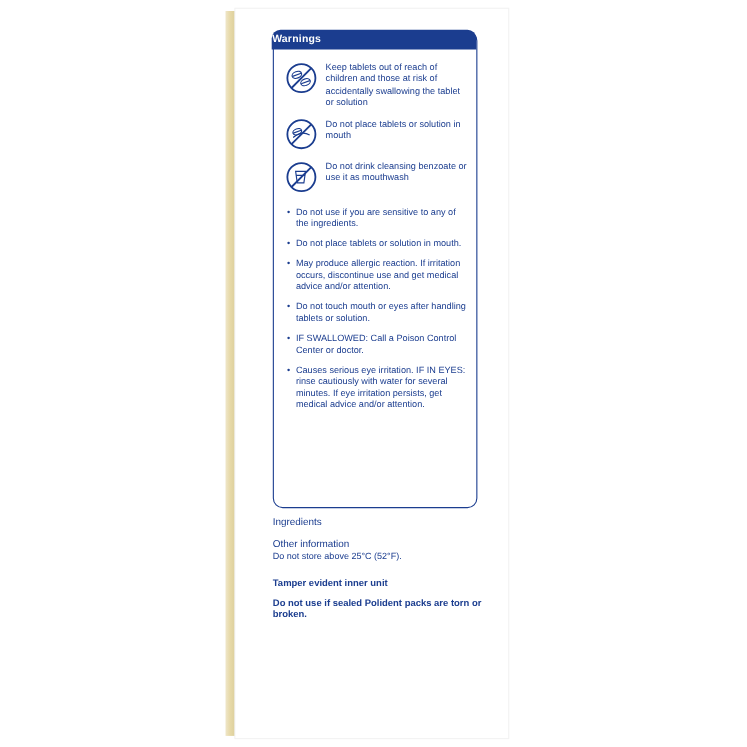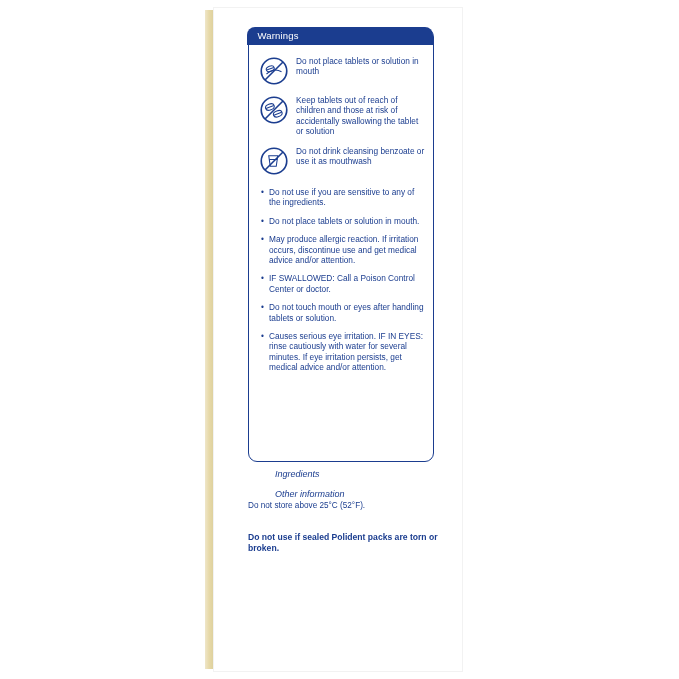--- a/index.html
+++ b/index.html
@@ -60,23 +60,22 @@
   .warn-title {
     position: absolute;
     left: -1.6px;
     top: -1.6px;
     width: 186px;
     height: 18px;
     background: #1b3d8f;
     border-radius: 8px 8px 0 0;
     color: #ffffff;
     font-size: 9.5px;
-    font-weight: normal;
+    font-weight: bold;
     line-height: 18px;
-    padding-left: 10px;
     box-sizing: border-box;
     letter-spacing: .2px;
   }
   .pictograms {
     position: absolute;
     left: 0;
     top: 22px;
     width: 186px;
   }
   .picto-row {
@@ -119,25 +118,23 @@
   }
   
   .lower {
     position: absolute;
     left: 34px;
     top: 460px;
     width: 190px;
     color: #1b3d8f;
   }
   .hdr-italic {
-    font-style: italic;
     font-size: 9px;
     line-height: 12px;
     margin-bottom: 1px;
-    margin-left: 27px;
   }
   .body-sm {
     font-size: 8.2px;
     line-height: 9.9px;
   }
   .gap-sm { height: 7px; }
   .hdr-bold {
     font-weight: bold;
     font-size: 8.6px;
     line-height: 10.6px;
@@ -155,82 +152,83 @@
 
   <div class="side-sliver"></div>
 
   <div class="carton">
     <div class="carton-inner">
 
       <div class="warn-box">
         <div class="warn-title">Warnings</div>
 
         <div class="pictograms">
-
-          <div class="picto-row">
-            <svg class="picto-icon" viewBox="0 0 40 40">
-              <circle cx="20" cy="20" r="17" fill="none" stroke="#1b3d8f" stroke-width="2.2"></circle>
-              <g stroke="#1b3d8f" stroke-width="1.4" fill="none">
-                <path d="M10 24 q10 -9 20 -3"></path>
-                <ellipse cx="15" cy="17" rx="5.5" ry="3.6" transform="rotate(-20 15 17)"></ellipse>
-                <line x1="10.2" y1="18.7" x2="19.8" y2="15.3"></line>
-              </g>
-              <line x1="8" y1="32" x2="32" y2="8" stroke="#1b3d8f" stroke-width="2.2"></line>
-            </svg>
-            <div class="picto-text">Do not place tablets or solution in mouth</div>
-          </div>
 
           <div class="picto-row">
             <svg class="picto-icon" viewBox="0 0 40 40">
               <circle cx="20" cy="20" r="17" fill="none" stroke="#1b3d8f" stroke-width="2.2"></circle>
               <g stroke="#1b3d8f" stroke-width="1.4" fill="none">
                 <ellipse cx="14.5" cy="16" rx="6" ry="4" transform="rotate(-20 14.5 16)"></ellipse>
                 <line x1="9.3" y1="17.9" x2="19.7" y2="14.1"></line>
                 <ellipse cx="25" cy="25" rx="6" ry="4" transform="rotate(-20 25 25)"></ellipse>
                 <line x1="19.8" y1="26.9" x2="30.2" y2="23.1"></line>
               </g>
               <line x1="8" y1="32" x2="32" y2="8" stroke="#1b3d8f" stroke-width="2.2"></line>
             </svg>
             <div class="picto-text">Keep tablets out of reach of children and those at risk of accidentally swallowing the tablet or solution</div>
           </div>
 
           <div class="picto-row">
             <svg class="picto-icon" viewBox="0 0 40 40">
               <circle cx="20" cy="20" r="17" fill="none" stroke="#1b3d8f" stroke-width="2.2"></circle>
               <g stroke="#1b3d8f" stroke-width="1.4" fill="none">
+                <path d="M10 24 q10 -9 20 -3"></path>
+                <ellipse cx="15" cy="17" rx="5.5" ry="3.6" transform="rotate(-20 15 17)"></ellipse>
+                <line x1="10.2" y1="18.7" x2="19.8" y2="15.3"></line>
+              </g>
+              <line x1="8" y1="32" x2="32" y2="8" stroke="#1b3d8f" stroke-width="2.2"></line>
+            </svg>
+            <div class="picto-text">Do not place tablets or solution in mouth</div>
+          </div>
+
+          <div class="picto-row">
+            <svg class="picto-icon" viewBox="0 0 40 40">
+              <circle cx="20" cy="20" r="17" fill="none" stroke="#1b3d8f" stroke-width="2.2"></circle>
+              <g stroke="#1b3d8f" stroke-width="1.4" fill="none">
                 <path d="M13 13 h12 l-2 14 h-8 z"></path>
                 <line x1="13.6" y1="18" x2="24.4" y2="18"></line>
               </g>
               <line x1="8" y1="32" x2="32" y2="8" stroke="#1b3d8f" stroke-width="2.2"></line>
             </svg>
             <div class="picto-text">Do not drink cleansing benzoate or use it as mouthwash</div>
           </div>
 
         </div>
 
         <div class="bullets">
           <div class="bullet">Do not use if you are sensitive to any of the ingredients.</div>
           <div class="bullet">Do not place tablets or solution in mouth.</div>
           <div class="bullet">May produce allergic reaction. If irritation occurs, discontinue use and get medical advice and/or attention.</div>
+          <div class="bullet">Do not touch mouth or eyes after handling tablets or solution.</div>
           <div class="bullet">IF SWALLOWED: Call a Poison Control Center or doctor.</div>
-          <div class="bullet">Do not touch mouth or eyes after handling tablets or solution.</div>
           <div class="bullet">Causes serious eye irritation. IF IN EYES: rinse cautiously with water for several minutes. If eye irritation persists, get medical advice and/or attention.</div>
         </div>
       </div>
 
       <div class="lower">
         <div class="hdr-italic">Ingredients</div>
 
         <div class="gap-sm"></div>
         <div class="hdr-italic">Other information</div>
         <div class="body-sm">Do not store above 25°C (52°F).</div>
 
         <div class="gap-sm"></div>
 
         <div class="gap-sm"></div>
+        <div class="hdr-bold">Tamper evident inner unit</div>
 
         <div class="gap-sm"></div>
         <div class="body-bold">Do not use if sealed Polident packs are torn or broken.</div>
       </div>
 
     </div>
   </div>
 </div>
 
 </body></html>

